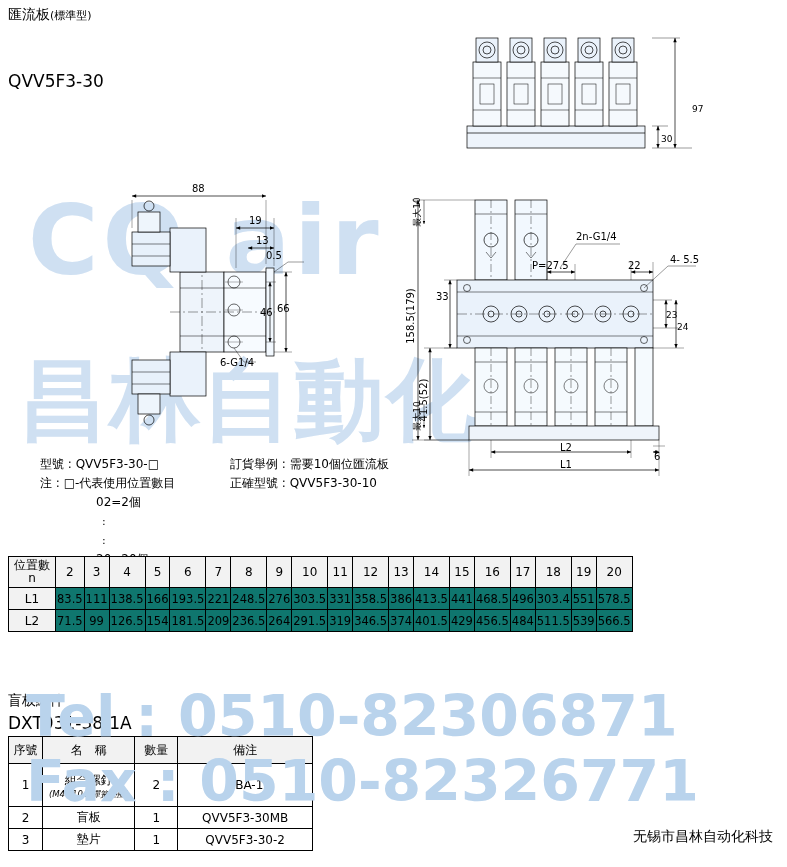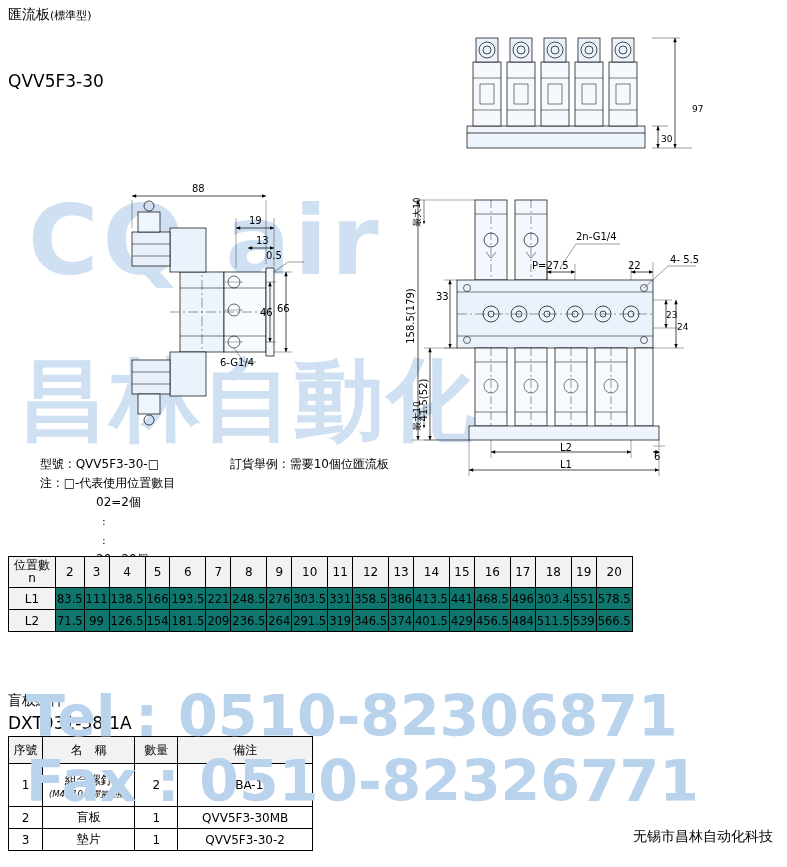--- a/index.html
+++ b/index.html
@@ -455,20 +455,21 @@
   </div>
 
   <div class="notes">
     <div class="ln">型號 : QVV5F3-30-□</div>
     <div class="ln">注 : □-代表使用位置數目</div>
     <div class="ln indent">02=2個</div>
     <div class="ln dots">:<br>:</div>
     <div class="ln indent">20=20個</div>
     <div class="col2">
       <div class="ln">訂貨舉例 : 需要10個位匯流板</div>
+      <div class="ln">正確型號 : QVV5F3-30-10</div>
     </div>
   </div>
 
   <table class="tbl-L">
     <tbody>
       <tr>
         <td class="head-l">
           <span>位置數</span><br>
           <span>n</span>
         </td>

